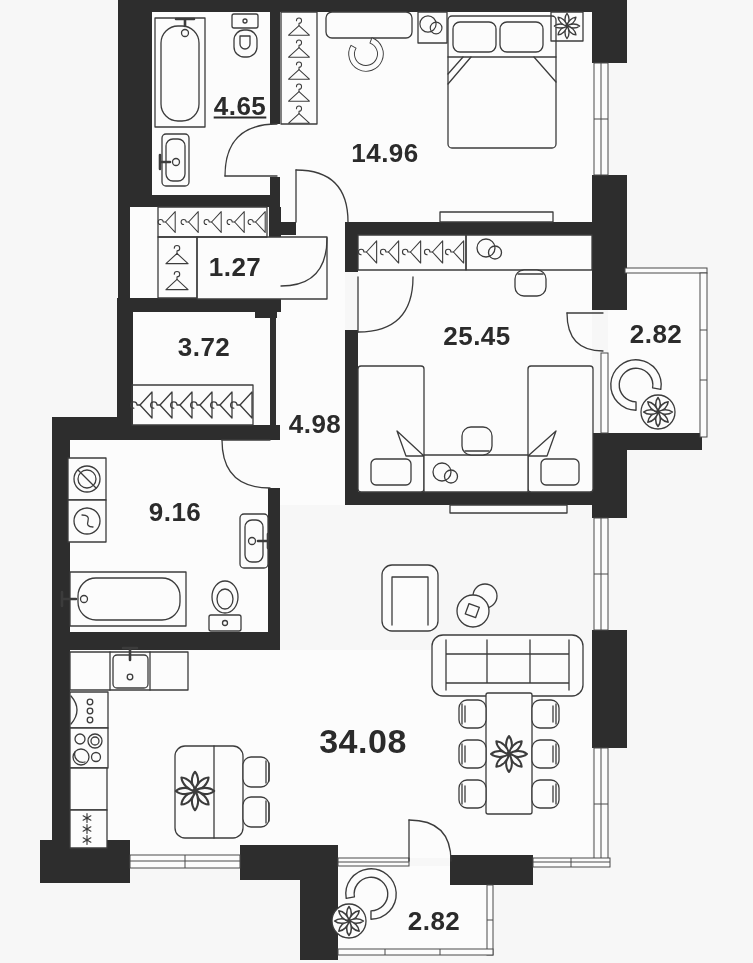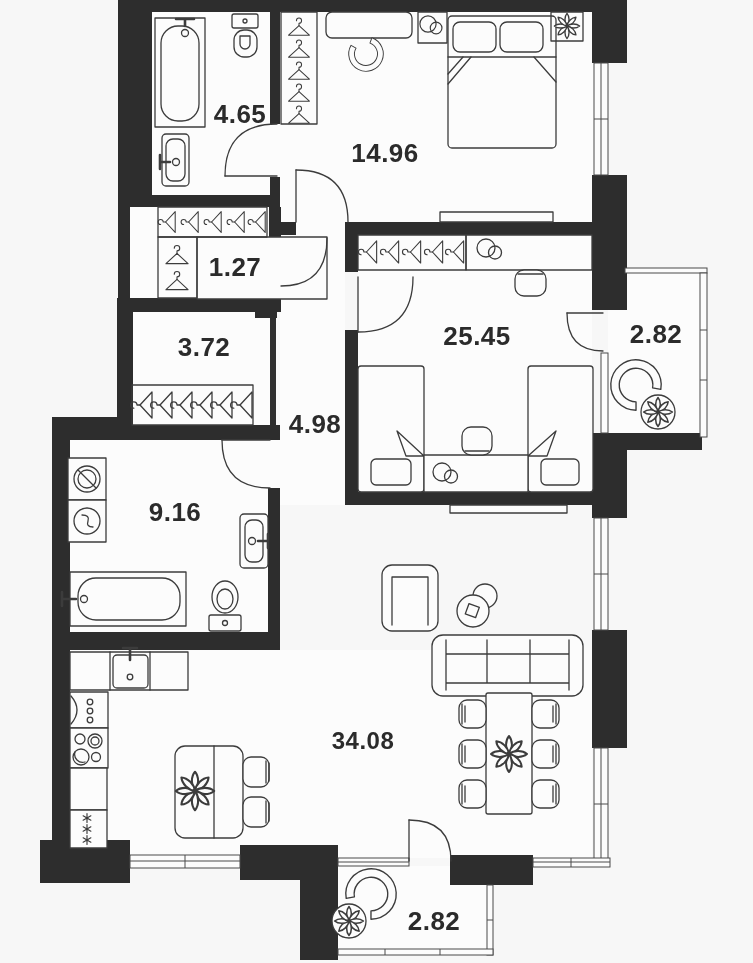--- a/index.html
+++ b/index.html
@@ -1,21 +1,21 @@
 <!DOCTYPE html>
 <html><head>
 <meta charset="utf-8">
 <style>
   html,body{margin:0;padding:0;background:#f7f7f7;}
   .stage{position:relative;width:753px;height:963px;background:#f7f7f7;overflow:hidden;
          font-family:"Liberation Sans", sans-serif;}
   .stage svg{position:absolute;left:0;top:0;}
   .room-label{position:absolute;transform:translate(-50%,-50%);font-weight:700;
               font-size:26px;color:#2b2b2b;letter-spacing:.5px;white-space:nowrap;}
-  .room-label.lg{font-size:24px;}
+  .room-label.lg{font-size:34px;}
   
   .w   {fill:#2d2d2d;stroke:none;}
   .fl  {fill:#fcfcfc;stroke:none;}
   .ln  {fill:none;stroke:#3c3c3c;stroke-width:1.3;stroke-linecap:round;stroke-linejoin:round;}
   .lnf {fill:#fcfcfc;stroke:#3c3c3c;stroke-width:1.3;stroke-linejoin:round;}
   .thk {fill:none;stroke:#3c3c3c;stroke-width:2.6;stroke-linecap:round;}
   .win {fill:#fcfcfc;stroke:#4a4a4a;stroke-width:1;}
   .wln {fill:none;stroke:#4a4a4a;stroke-width:1;}
 </style>
 </head>
@@ -441,21 +441,21 @@
     <g>
           <use href="#tubchair" transform="translate(371,894) scale(1.05) rotate(40)"></use>
         </g>
     <g>
           <circle class="lnf" cx="349" cy="921" r="17"></circle>
           <use href="#flower" transform="translate(349,921) scale(1.2)"></use>
         </g>
   </g>
 </svg>
 
-  <div class="room-label" style="left:240px;top:114px;">4.65</div>
+  <div class="room-label" style="left:240px;top:106px;text-decoration:underline;">4.65</div>
   <div class="room-label" style="left:385px;top:153px;">14.96</div>
   <div class="room-label" style="left:235px;top:267px;">1.27</div>
   <div class="room-label" style="left:204px;top:347px;">3.72</div>
   <div class="room-label" style="left:477px;top:336px;">25.45</div>
   <div class="room-label" style="left:656px;top:334px;">2.82</div>
   <div class="room-label" style="left:315px;top:424px;">4.98</div>
   <div class="room-label" style="left:175px;top:512px;text-align:center;">9.16</div>
   <div class="room-label lg" style="left:363px;top:741px;">34.08</div>
   <div class="room-label" style="left:434px;top:921px;">2.82</div>
 </div>

